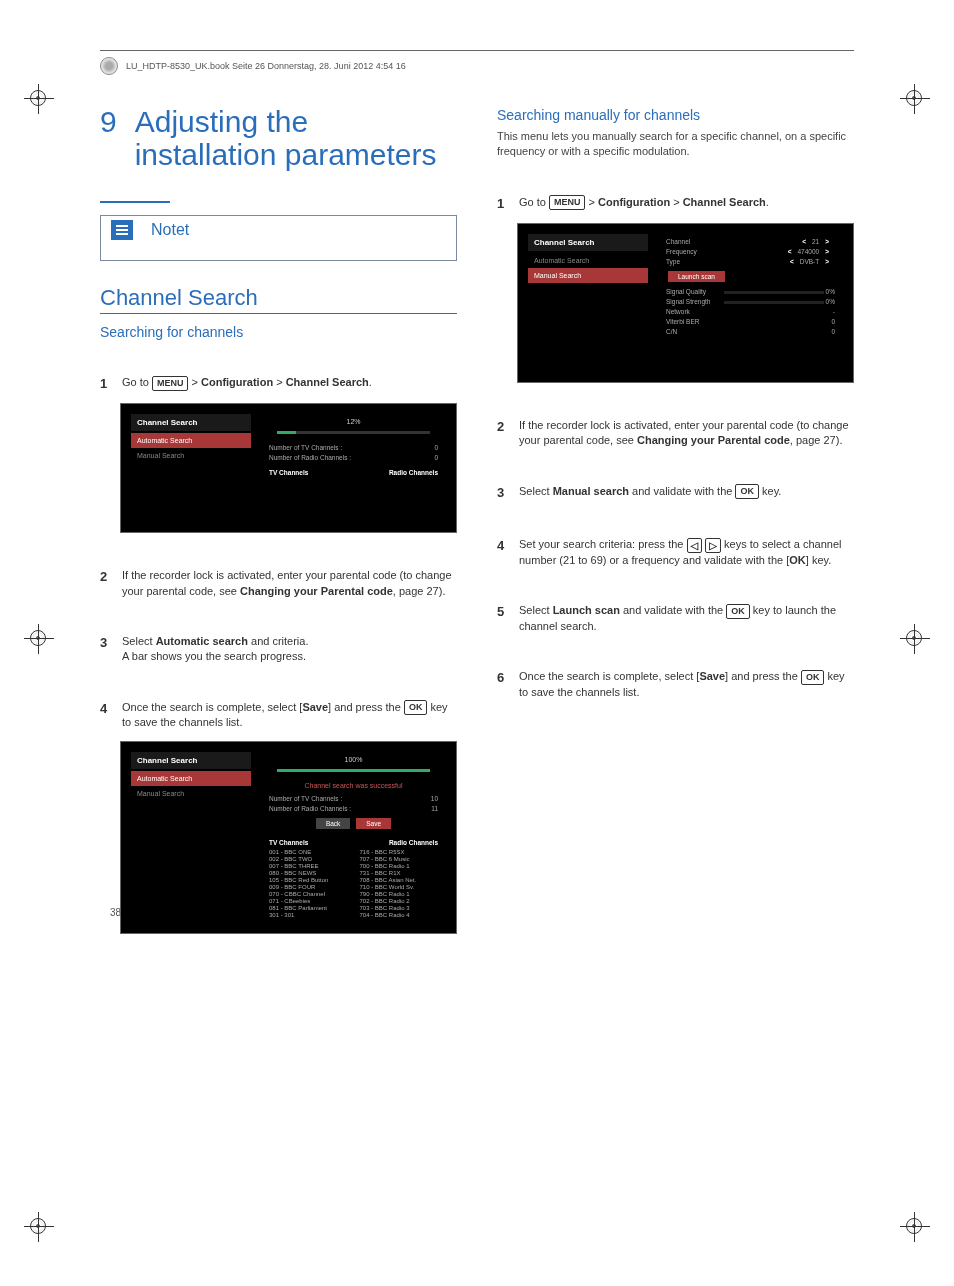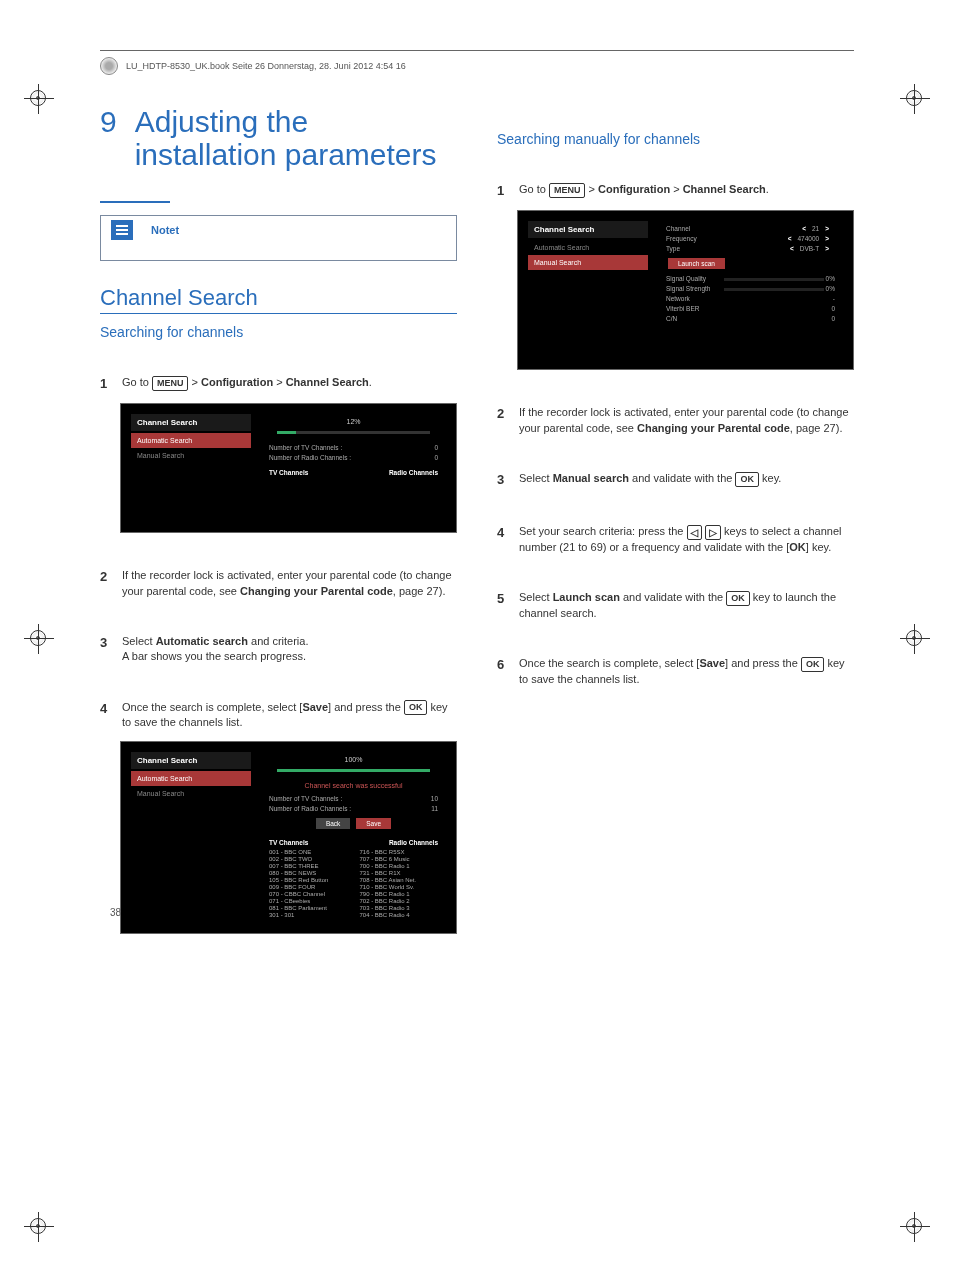--- a/index.html
+++ b/index.html
@@ -76,21 +76,21 @@
     width: 22px; height: 20px;
     background: #2a6ebb;
     display: inline-flex;
     align-items: center; justify-content: center;
   }
   .note-icon::before {
     content: "";
     width: 12px; height: 10px;
     background: linear-gradient(#fff 0 2px, transparent 2px 4px, #fff 4px 6px, transparent 6px 8px, #fff 8px 10px);
   }
-  .note-title { color: #2a6ebb; font-size: 11px; font-weight: 700; }
+  .note-title { color: #2a6ebb; font-size: 16px; font-weight: 400; }
   h2.section {
     color: #2a6ebb;
     font-weight: 400;
     font-size: 22px;
     border-bottom: 0.5px solid #2a6ebb;
     padding-bottom: 2px;
     margin-bottom: 10px;
   }
   h3.sub {
     color: #2a6ebb;
@@ -357,21 +357,22 @@
                 <div class="li">703 - BBC Radio 3</div>
                 <div class="li">704 - BBC Radio 4</div>
               </div>
           </div>
         </div>
       </div>
 
     </div>
 
     <div class="col">
-      <h3 class="sub" style="margin-top:26px">Searching manually for channels</h3>
+      <h3 class="sub" style="margin-top:2px">Searching manually for channels</h3>
+      <p class="body">This menu lets you manually search for a specific channel, on a specific frequency or with a specific modulation.</p>
 
       <ol class="steps">
         <li>
             <div class="txt">
           <span>Go to </span><span class="keycap">MENU</span><span> &gt; </span><b>Configuration</b><span> &gt; </span><b>Channel Search</b><span>.</span>
         </div>
           </li>
       </ol>
 
       <div class="screen" style="min-height:160px">

